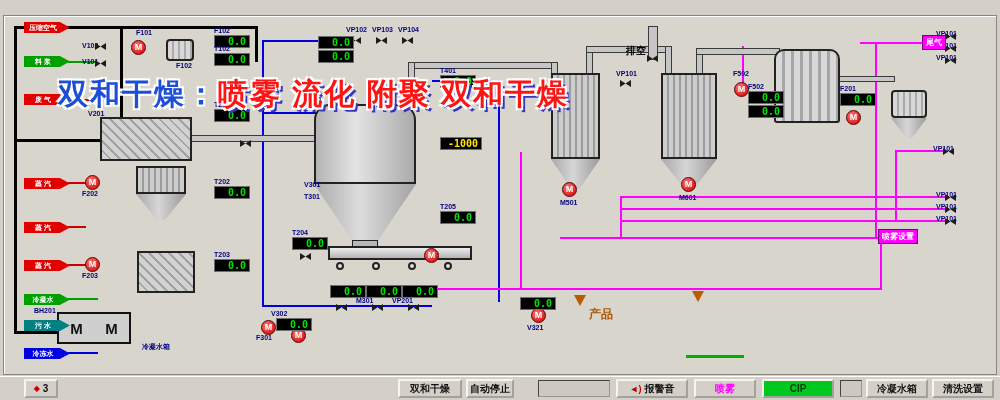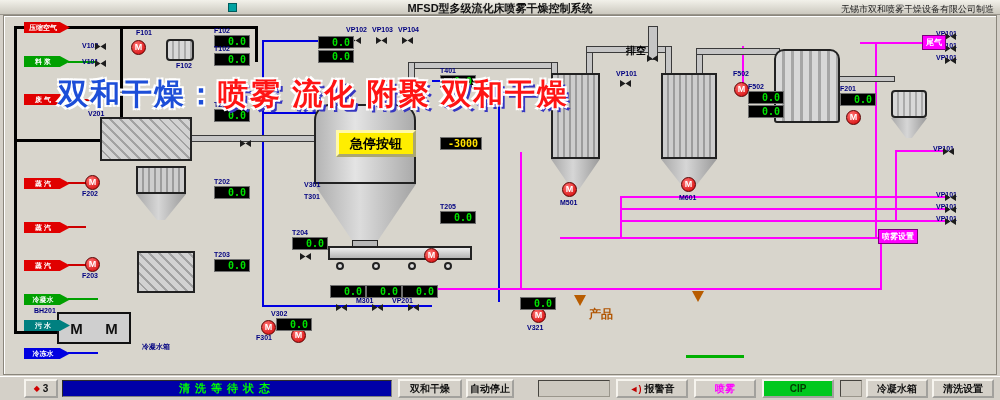--- a/index.html
+++ b/index.html
@@ -62,25 +62,20 @@
   .spray-text{color:#ff00ff}
   .cip-btn{background:#00c81e;color:#003c00}
   .spk{color:#c00000;font-size:9px}
   .cnt-ico{color:#d00000;font-size:8px}
 </style>
 </head>
 <body>
 
 <div class="screen">
 
-  <div class="header">
-    <div class="header-dot"></div>
-    <div class="header-title">MFSD型多级流化床喷雾干燥控制系统</div>
-    <div class="header-maker">无锡市双和喷雾干燥设备有限公司制造</div>
-  </div>
 
   <div class="canvas-bg"></div>
 
   <div>
 
   <div class="pipe" style="left: 14px; top: 26px; width: 244px; height: 3px; background: rgb(0, 0, 0);"></div>
       <div class="pipe" style="left: 14px; top: 26px; width: 3px; height: 308px; background: rgb(0, 0, 0);"></div>
       <div class="pipe" style="left: 14px; top: 331px; width: 46px; height: 3px; background: rgb(0, 0, 0);"></div>
       <div class="pipe" style="left: 255px; top: 26px; width: 3px; height: 36px; background: rgb(0, 0, 0);"></div>
       <div class="pipe" style="left: 120px; top: 28px; width: 3px; height: 90px; background: rgb(0, 0, 0);"></div>
@@ -239,21 +234,21 @@
       <div class="display" style="left: 318px; top: 50px;">
 
         <div class="val">0.0</div>
       </div>
       <div class="display" style="left: 440px; top: 75px;">
         <div class="dtag">T401</div>
         <div class="val">0.0</div>
       </div>
       <div class="display alarm" style="left: 440px; top: 137px; width: 42px;">
 
-        <div class="val">-3000</div>
+        <div class="val">-1000</div>
       </div>
       <div class="display" style="left: 440px; top: 211px;">
         <div class="dtag">T205</div>
         <div class="val">0.0</div>
       </div>
       <div class="display" style="left: 292px; top: 237px;">
         <div class="dtag">T204</div>
         <div class="val">0.0</div>
       </div>
       <div class="display" style="left: 330px; top: 285px;">
@@ -321,32 +316,30 @@
       <div class="tag" style="left: 936px; top: 191px;">VP101</div>
       <div class="tag" style="left: 936px; top: 203px;">VP101</div>
       <div class="tag" style="left: 936px; top: 215px;">VP101</div>
       <div class="tag big" style="left: 626px; top: 44px;">排空</div>
       <div class="tag magenta-box" style="left: 922px; top: 35px;">尾气</div>
       <div class="tag magenta-box" style="left: 878px; top: 229px;">喷雾设置</div>
       <div class="tag orange" style="left: 589px; top: 306px;">产品</div>
       <div class="tag" style="left: 142px; top: 342px;">冷凝水箱</div>
     </div>
 
-  <button class="estop">急停按钮</button>
 
   <div class="watermark">
     <span class="wm1">双和干燥：</span><span class="wm2">喷雾 流化 附聚 双和干燥</span>
   </div>
 
   <div class="toolbar">
     <button class="tbtn" style="left:24px;width:34px">
       <span class="cnt-ico">◆</span>
       <span>3</span>
     </button>
-    <div class="status">清洗等待状态</div>
     <button class="tbtn" style="left:398px;width:64px">双和干燥</button>
     <button class="tbtn" style="left:466px;width:48px">自动停止</button>
     <div class="recess" style="left:538px;width:72px"></div>
     <button class="tbtn" style="left:616px;width:72px">
       <span class="spk">◄)</span>
       <span>报警音</span>
     </button>
     <button class="tbtn spray-text" style="left:694px;width:62px">喷雾</button>
     <button class="tbtn cip-btn" style="left:762px;width:72px">CIP</button>
     <div class="recess" style="left:840px;width:22px"></div>

